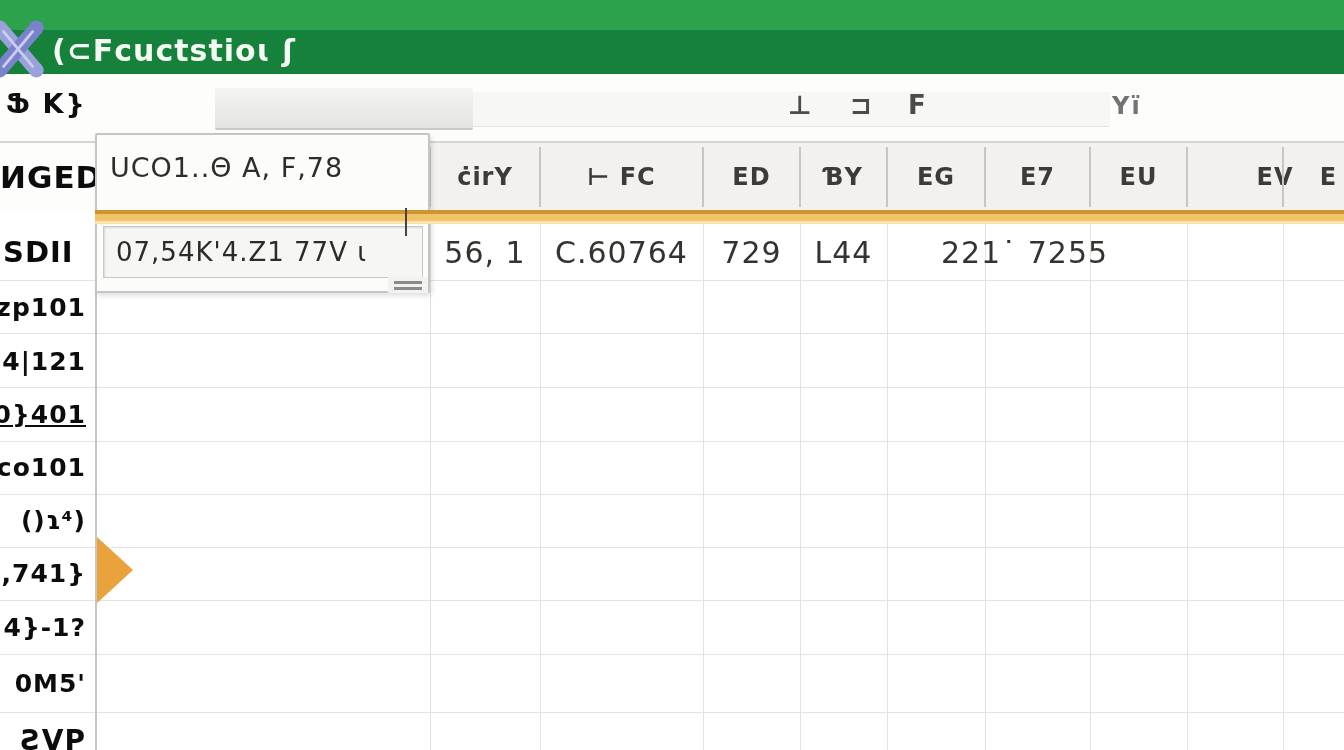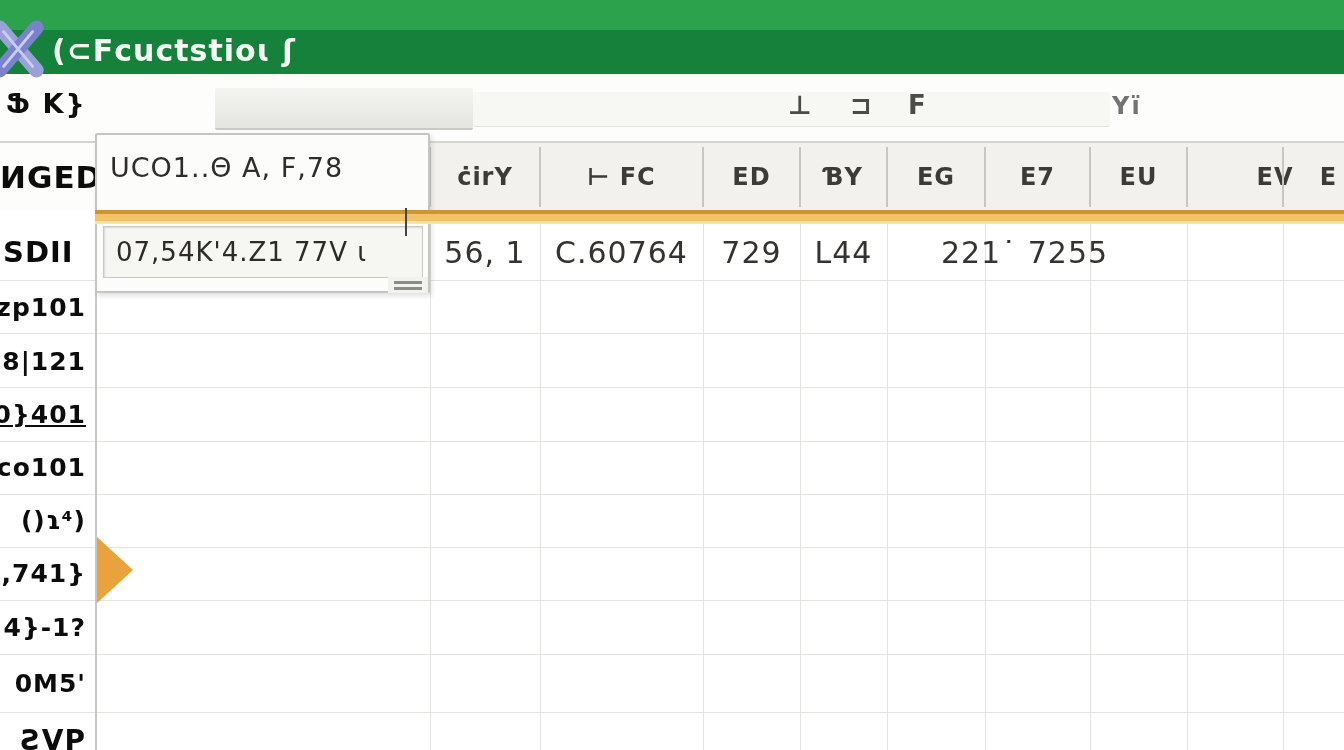--- a/index.html
+++ b/index.html
@@ -151,21 +151,21 @@
   <div class="combo"></div>
   <div class="combo-formula">UCO1..Θ A, F,78</div>
   <div class="combo-field">07,54K'4.Z1 77V ɩ</div>
   <div class="caret"></div>
   <div class="handle">
       <span></span>
       <span></span>
     </div>
 
   <div class="row-label" style="top:280px;height:54px;">zp101</div>
-  <div class="row-label" style="top:334px;height:54px;">8|121</div>
+  <div class="row-label" style="top:334px;height:54px;">4|121</div>
   <div class="row-label" style="top:388px;height:53px;text-decoration:underline;">0}401</div>
   <div class="row-label" style="top:441px;height:53px;padding-left:13px;">co101</div>
   <div class="row-label" style="top:494px;height:53px;">()ɿ⁴)</div>
   <div class="row-label" style="top:547px;height:53px;">8,741}</div>
   <div class="row-label" style="top:600px;height:54px;">4}-1?</div>
   <div class="row-label" style="top:654px;height:58px;">0M5'</div>
   <div class="row-label" style="top:712px;height:56px;font-size:28px;font-weight:800;">ƧVP</div>
 
   <div class="pointer"></div>
 

